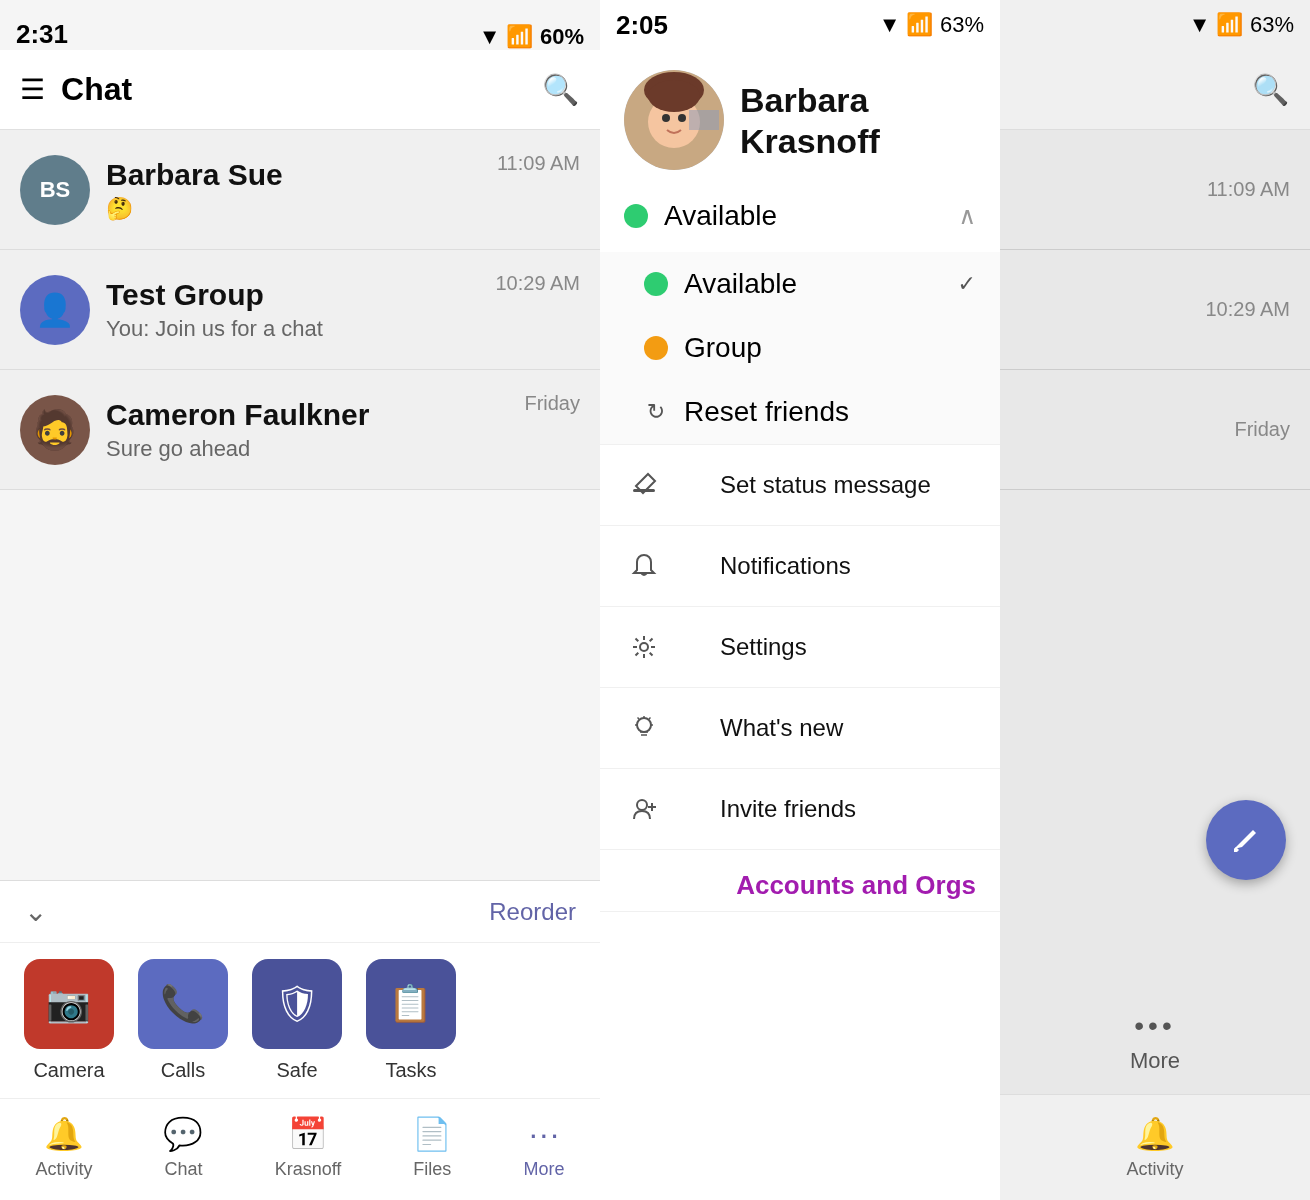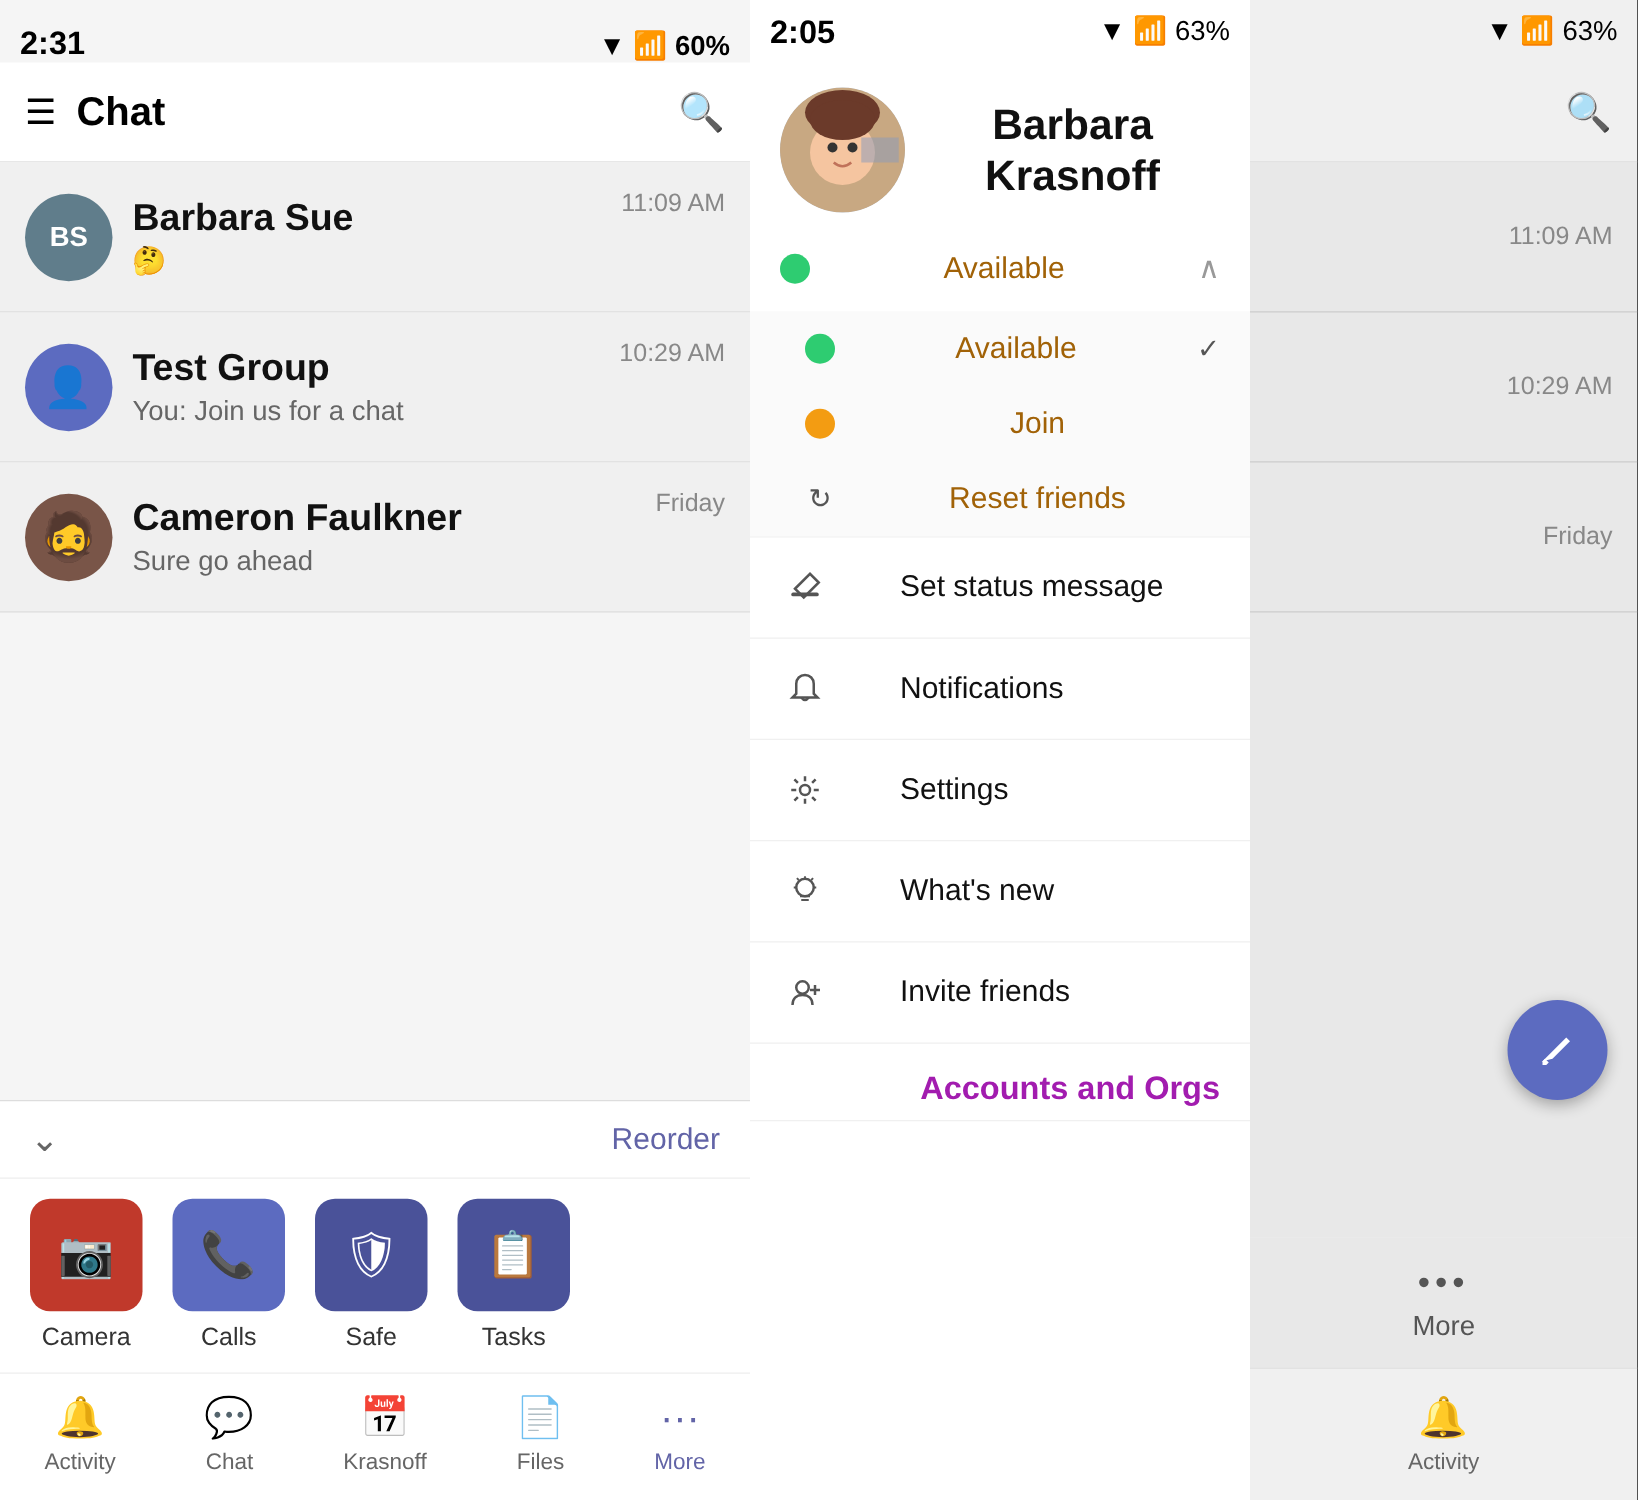--- a/index.html
+++ b/index.html
@@ -260,21 +260,20 @@
       position: relative;
       flex-shrink: 0;
     }
 
     .profile-name {
       font-size: 34px;
       font-weight: bold;
       color: #111;
       padding-top: 10px;
       line-height: 1.2;
-      text-align: center;
     }
 
     .menu-list {
       flex: 1;
       overflow-y: auto;
     }
 
     .menu-section {
       border-bottom: 1px solid #f0f0f0;
     }
@@ -340,25 +339,24 @@
       flex-shrink: 0;
     }
 
     .status-dot.green { background: #2ecc71; }
     .status-dot.orange { 
       background: #f39c12; 
       border-radius: 50%;
     }
 
     .status-text {
-      font-size: 24px;
-      color: #a16207;
+      font-size: 28px;
+      color: #000000;
       font-weight: 500;
       flex: 1;
-      text-align: center;
     }
 
     .status-sub-items {
       background: #fafafa;
       padding-left: 20px;
     }
 
     .status-sub-item {
       display: flex;
       align-items: center;
@@ -659,21 +657,21 @@
       </div>
 
       <div class="status-sub-items">
         <div class="status-sub-item">
           <div class="status-dot green"></div>
           <span class="status-text">Available</span>
           <span class="check-mark">✓</span>
         </div>
         <div class="status-sub-item">
           <div class="status-dot orange" style="background:#f39c12;border-radius:50%;width:24px;height:24px;"></div>
-          <span class="status-text">Join</span>
+          <span class="status-text">Group</span>
         </div>
         <div class="status-sub-item">
           <span class="reset-icon" style="font-size:22px;color:#555;width:24px;text-align:center;">↻</span>
           <span class="status-text">Reset friends</span>
         </div>
       </div>
     </div>
 
     <div class="menu-item menu-section">
       <div class="menu-icon">

